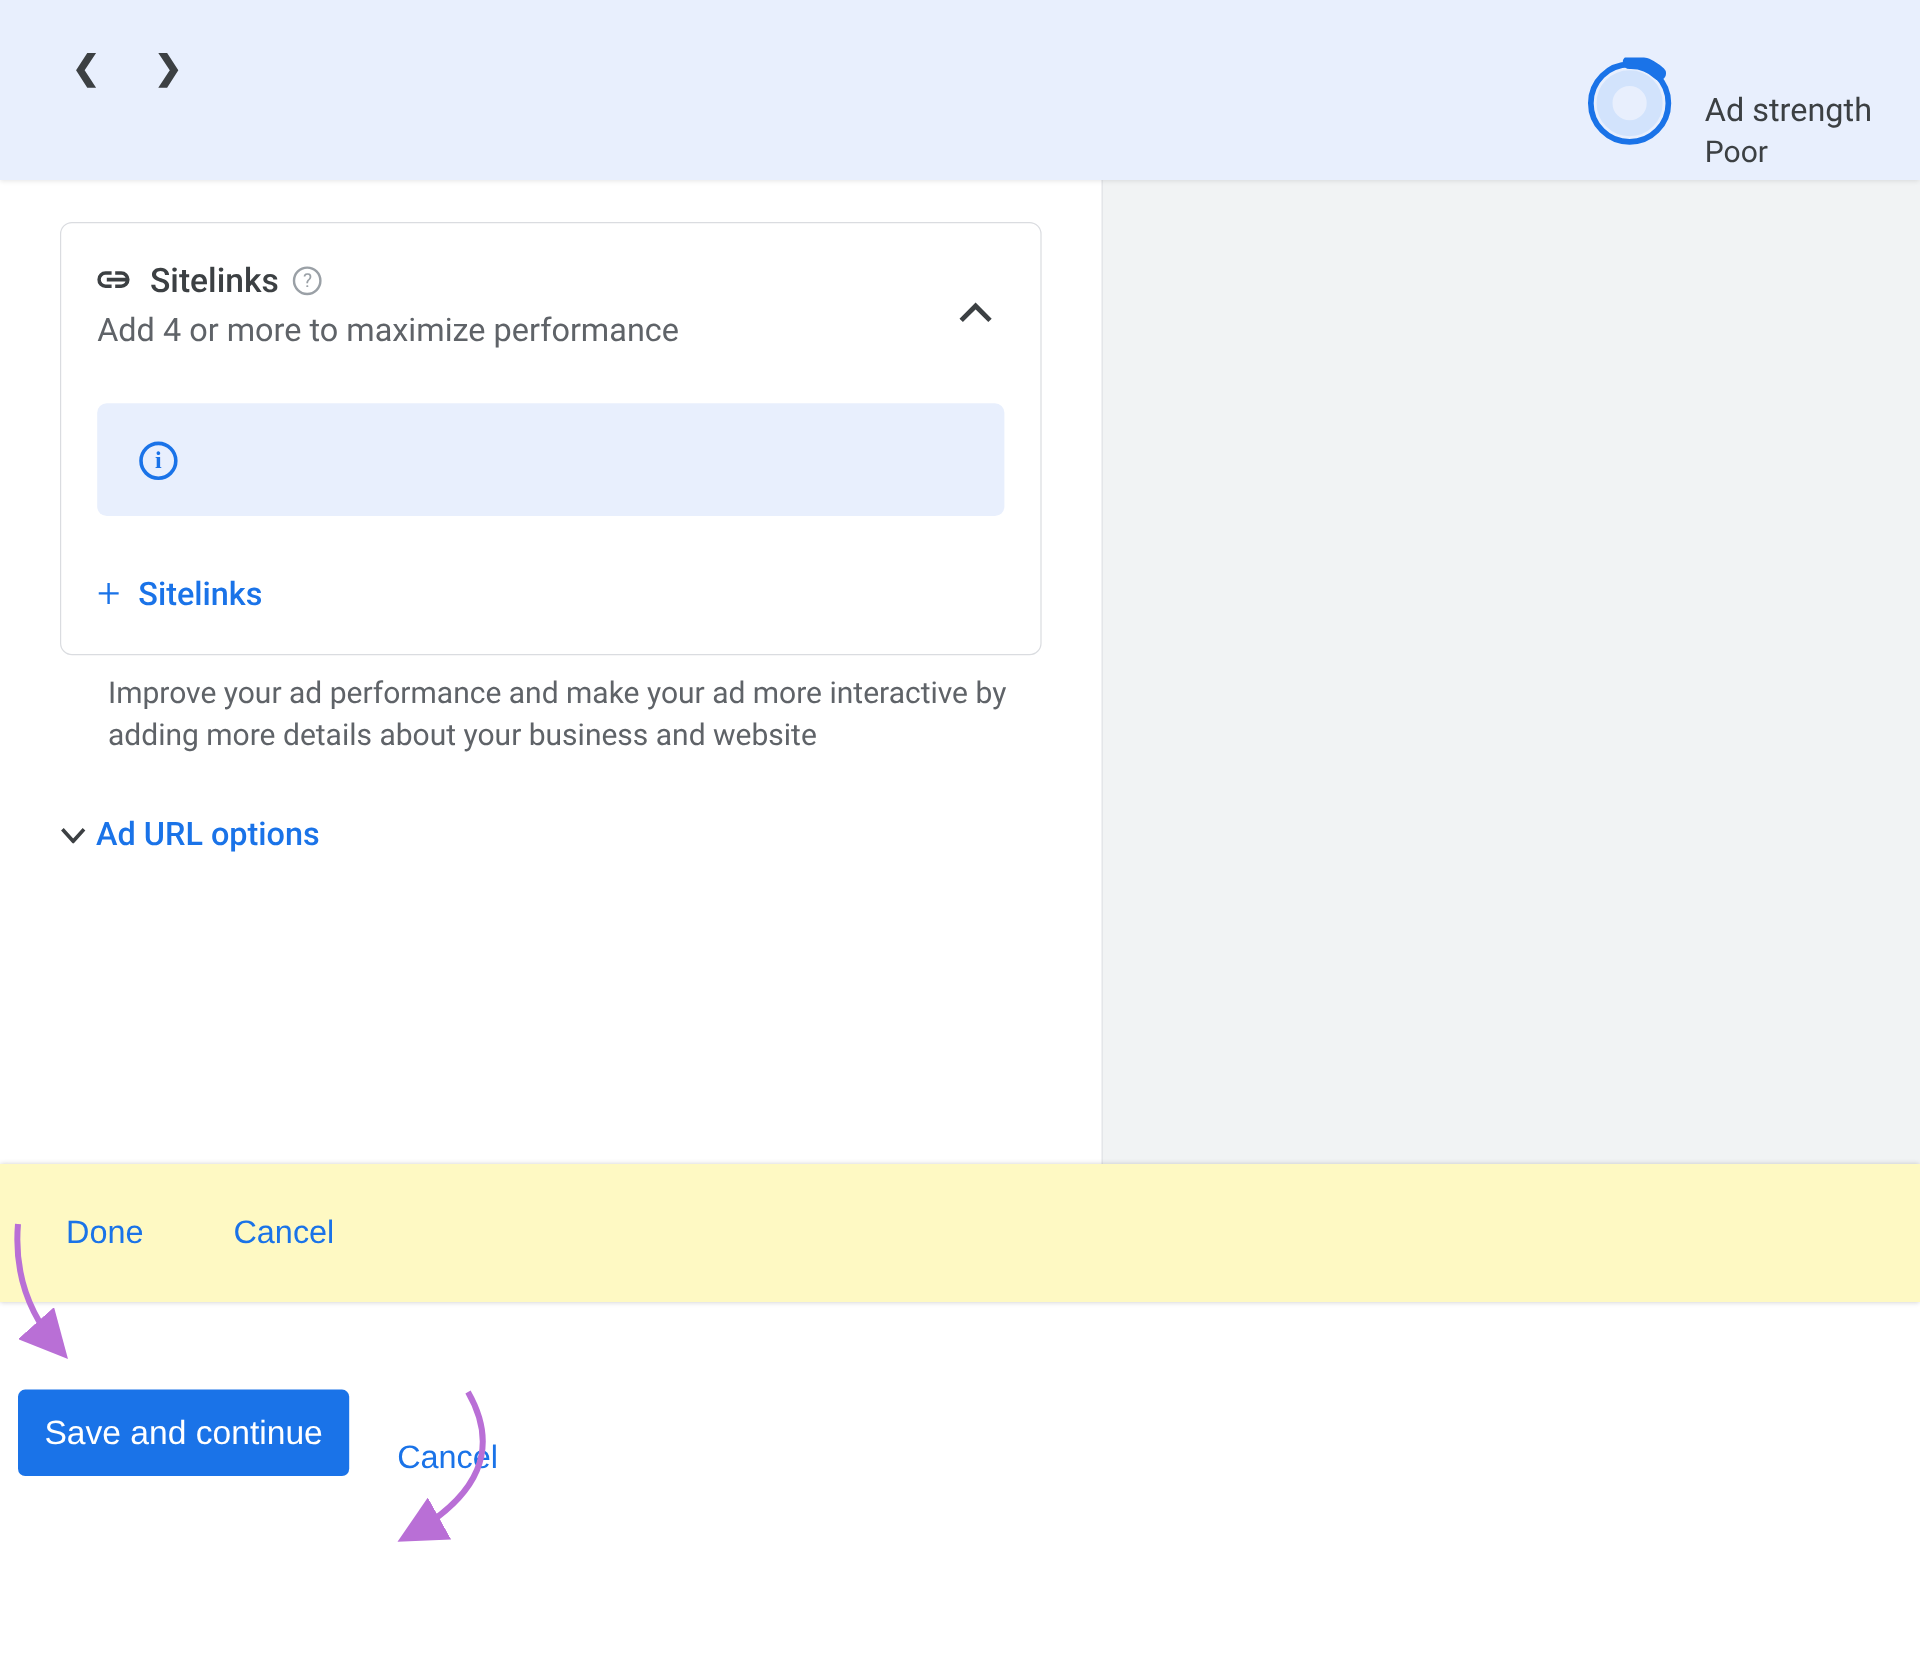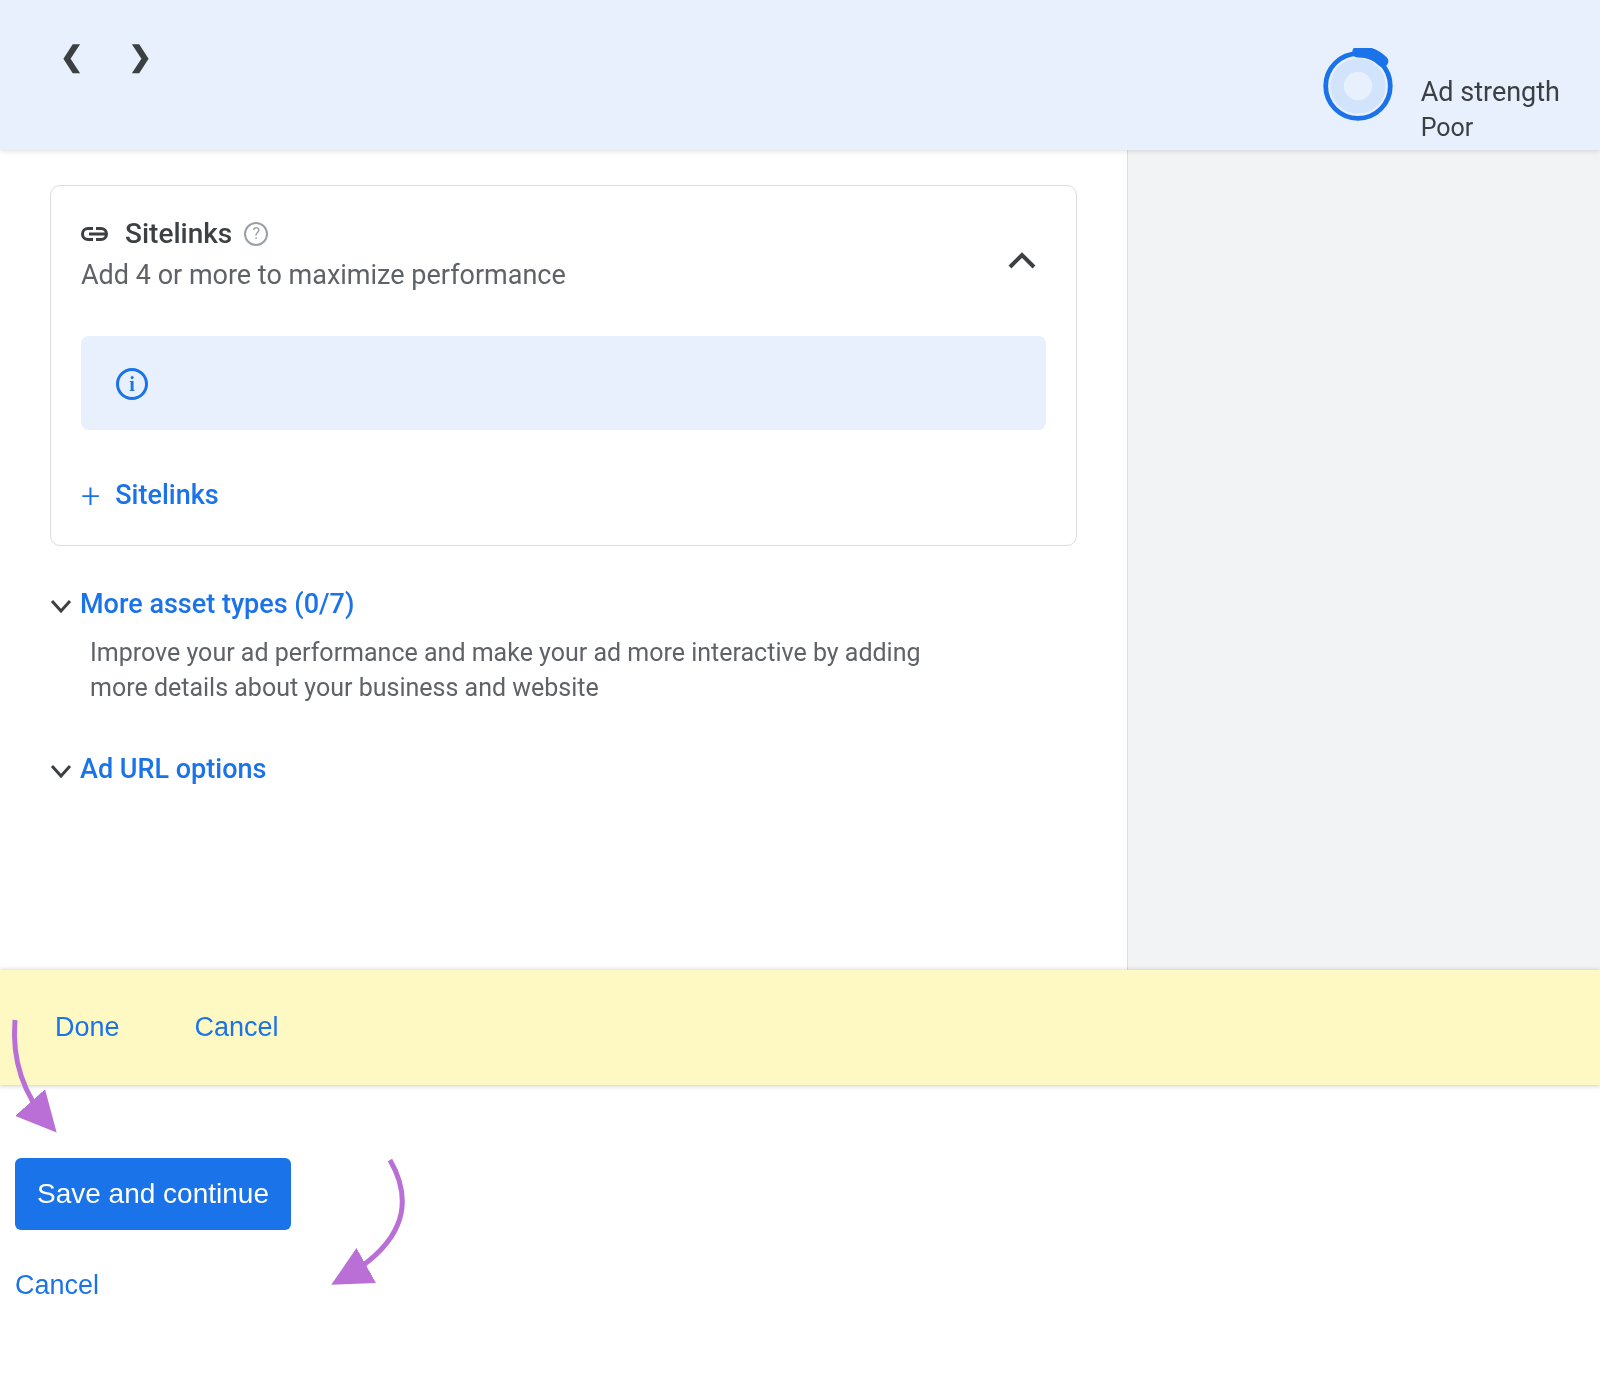--- a/index.html
+++ b/index.html
@@ -70,21 +70,21 @@
 
   
   .middle-area {
     display: flex;
     height: 820px;
     background: #fff;
     box-shadow: 0 -1px 3px rgba(0,0,0,0.1);
     position: relative;
   }
   .left-panel {
-    width: 1128px;
+    width: 919px;
     padding: 35px 50px 40px 50px;
     border-right: 1px solid #dadce0;
   }
   .right-panel {
     flex: 1;
     background: #f1f3f4;
   }
 
   
   .card {
@@ -235,25 +235,24 @@
 
   
   .spacer {
     height: 65px;
     background: #fff;
   }
 
   
   .save-bar {
     display: flex;
-    align-items: flex-start;
+    align-items: flex-end;
     gap: 40px;
     padding-left: 15px;
     padding-top: 8px;
-    flex-direction: column;
   }
   .save-btn {
     background: #1a73e8;
     color: #fff;
     font-size: 28px;
     font-weight: 500;
     border: none;
     border-radius: 6px;
     padding: 20px 22px;
     cursor: pointer;
@@ -324,28 +323,20 @@
       <div class="info-box">
         <span class="info-icon">i</span>
       </div>
 
       <div class="add-sitelinks">
         <span class="plus-icon">+</span>
         <span>Sitelinks</span>
       </div>
     </div>
 
-    <div class="expand-row">
-      <span class="expand-chevron">
-        <svg width="22" height="14" viewBox="0 0 22 14">
-            <path d="M2 2 L11 12 L20 2" fill="none" stroke="#3c4043" stroke-width="3"></path>
-          </svg>
-      </span>
-      <span class="expand-label">More asset types (0/7)</span>
-    </div>
     <div class="expand-desc">Improve your ad performance and make your ad more interactive by adding more details about your business and website</div>
 
     <div class="expand-row second">
       <span class="expand-chevron">
         <svg width="22" height="14" viewBox="0 0 22 14">
             <path d="M2 2 L11 12 L20 2" fill="none" stroke="#3c4043" stroke-width="3"></path>
           </svg>
       </span>
       <span class="expand-label">Ad URL options</span>
     </div>

